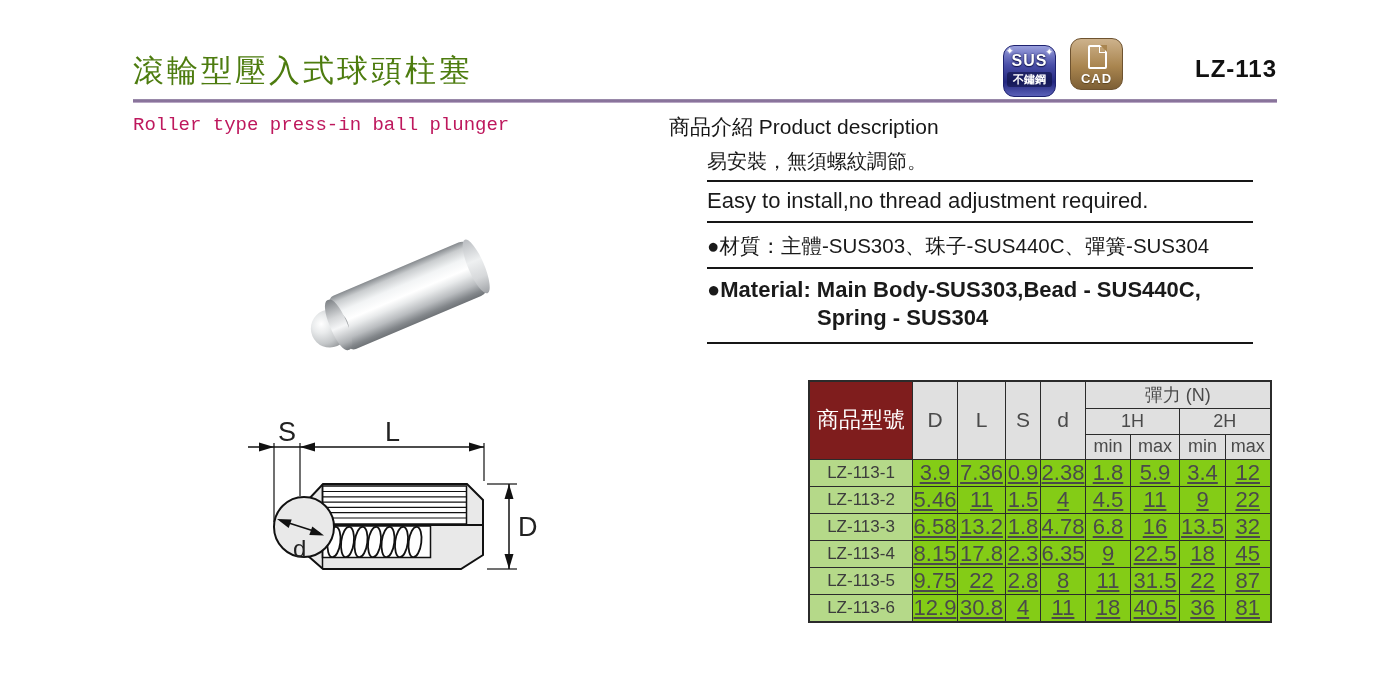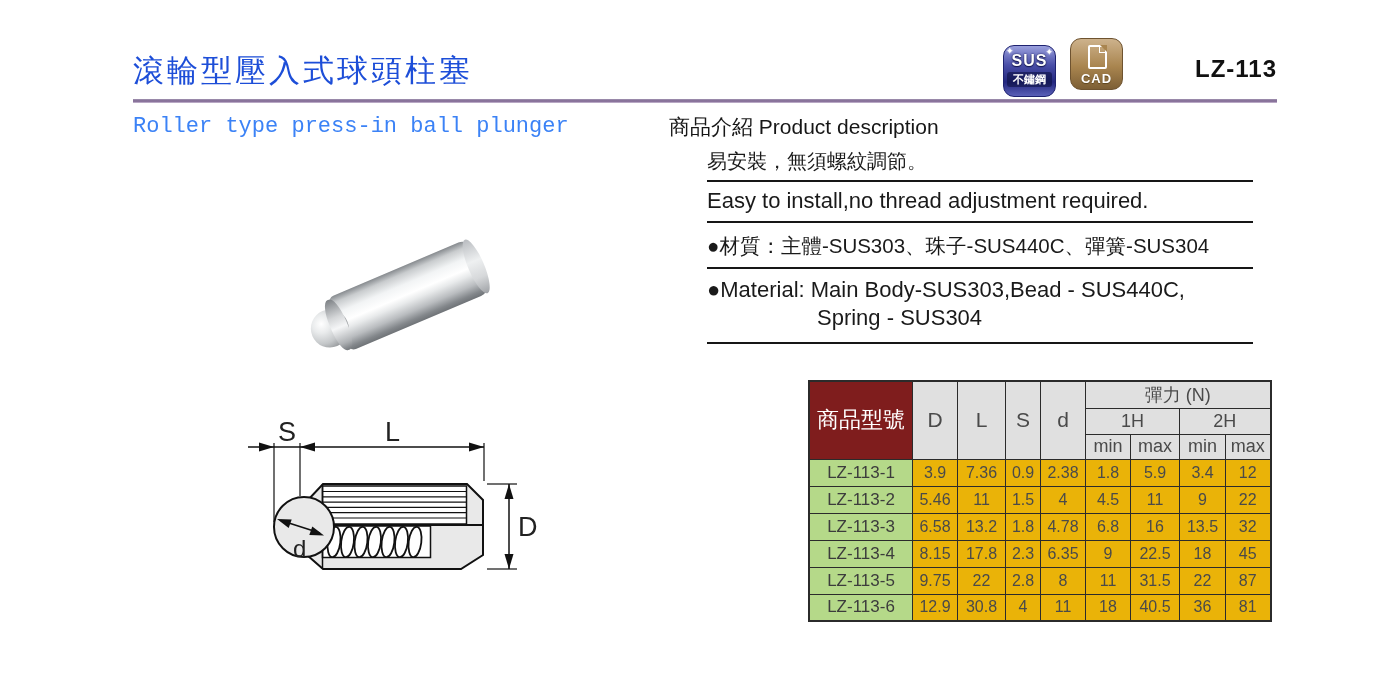--- a/index.html
+++ b/index.html
@@ -5,29 +5,29 @@
   html,body{margin:0;padding:0;}
   body{
     width:1400px;height:673px;position:relative;background:#ffffff;overflow:hidden;
     font-family:"Liberation Sans","DejaVu Sans",sans-serif;color:#1a1a1a;
   }
   .abs{position:absolute;}
 
   
   .title-zh{
     left:133px;top:50px;font-family:"Liberation Serif","DejaVu Serif",serif;
-    font-size:31px;font-weight:400;letter-spacing:3px;color:#1d4ed8;white-space:nowrap;
+    font-size:31px;font-weight:400;letter-spacing:3px;color:#4d7c0f;white-space:nowrap;
   }
   .title-rule{
     left:133px;top:99px;width:1144px;height:4px;
     background:linear-gradient(180deg,#a294b0 0%,#7c6490 55%,#cfc2d8 100%);
   }
   .title-en{
     left:133px;top:114px;font-family:"Liberation Mono","DejaVu Sans Mono",monospace;
-    font-size:22px;color:#3b82f6;white-space:nowrap;
+    font-size:19px;color:#be185d;white-space:nowrap;
   }
   .part-number{
     left:1090px;top:55px;width:187px;text-align:right;
     font-size:24px;font-weight:700;color:#111;letter-spacing:1px;
   }
 
   
   .badge{width:53px;height:52px;border-radius:11px;box-sizing:border-box;}
   .badge-sus{
     left:1003px;top:45px;
@@ -54,21 +54,21 @@
   .badge-cad .cad-label{position:absolute;left:0;right:0;bottom:3px;text-align:center;
     font-size:13px;font-weight:800;color:#fff;letter-spacing:1px;
     text-shadow:0 1px 1px #5d461f;}
 
   
   .rcol-heading{left:669px;top:113px;font-size:21px;color:#161616;white-space:nowrap;}
   .rcol-block{left:707px;width:546px;border-bottom:2px solid #161616;box-sizing:border-box;}
   .desc-zh{top:148px;height:34px;font-size:20px;}
   .desc-en{top:188px;height:35px;font-size:22px;}
   .mat-zh{top:232px;height:37px;font-size:20.5px;white-space:nowrap;overflow:visible;}
-  .mat-en{top:276px;height:68px;font-size:22px;line-height:28px;}
+  .mat-en{top:276px;height:68px;font-size:22px;line-height:28px;font-weight:bold;}
   .mat-en .line2{padding-left:110px;}
 
   
   .photo{left:297px;top:236px;width:200px;height:120px;}
   .cyl{position:absolute;left:36px;top:30px;width:152px;height:58px;
     transform:rotate(-23deg);transform-origin:center;
     background:linear-gradient(180deg,#868a8e 0%,#c9ccce 12%,#f2f4f5 30%,#ffffff 48%,
       #e8eaeb 60%,#b9bcbf 78%,#83878b 92%,#6f7377 100%);
     border-radius:6px 10px 10px 6px;}
   .cyl::after{content:"";position:absolute;right:-5px;top:0;width:16px;height:58px;border-radius:50%;
@@ -82,21 +82,21 @@
   .spec-table{left:808px;top:380px;border-collapse:collapse;table-layout:fixed;}
   .spec-table th,.spec-table td{
     border:1.5px solid #2b2b2b;padding:0;text-align:center;vertical-align:middle;
     font-weight:400;overflow:hidden;}
   .spec-table{border:2px solid #2b2b2b;}
   th.model-h{background:#7f1d1d;color:#ffffff;font-size:22px;width:102px;}
   th.dim-h{background:#e0e0e0;color:#4a4a4a;font-size:21px;}
   th.force-h,th.sub-h{background:#e0e0e0;color:#4a4a4a;font-size:18px;}
   th.mm-h{background:#e0e0e0;color:#4a4a4a;font-size:18px;}
   td.model-c{background:#b5d989;color:#3c3c3c;font-size:17px;}
-  td.val-c{background:#eab308;color:#4a4a4a;font-size:16px;}
+  td.val-c{background:#84cc16;color:#4a4a4a;font-size:22px;text-decoration:underline;}
   tr.hr1{height:27px;} tr.hr2{height:26px;} tr.hr3{height:25px;} tr.dr{height:27px;}
   col.c-model{width:102px;} col.c-D{width:45px;} col.c-L{width:48px;} col.c-S{width:35px;}
   col.c-d{width:45px;} col.c-m1{width:45px;} col.c-x1{width:49px;} col.c-m2{width:46px;} col.c-x2{width:45px;}
 
   
   .diagram{left:240px;top:408px;}
   .dg-label{font-family:"Liberation Sans",sans-serif;fill:#222;}
 </style>
 </head>
 <body>

